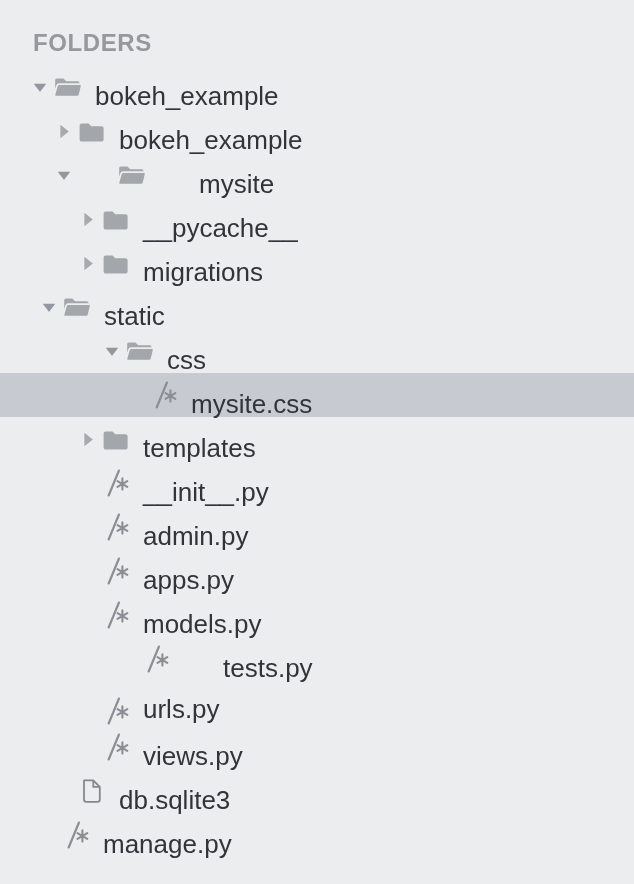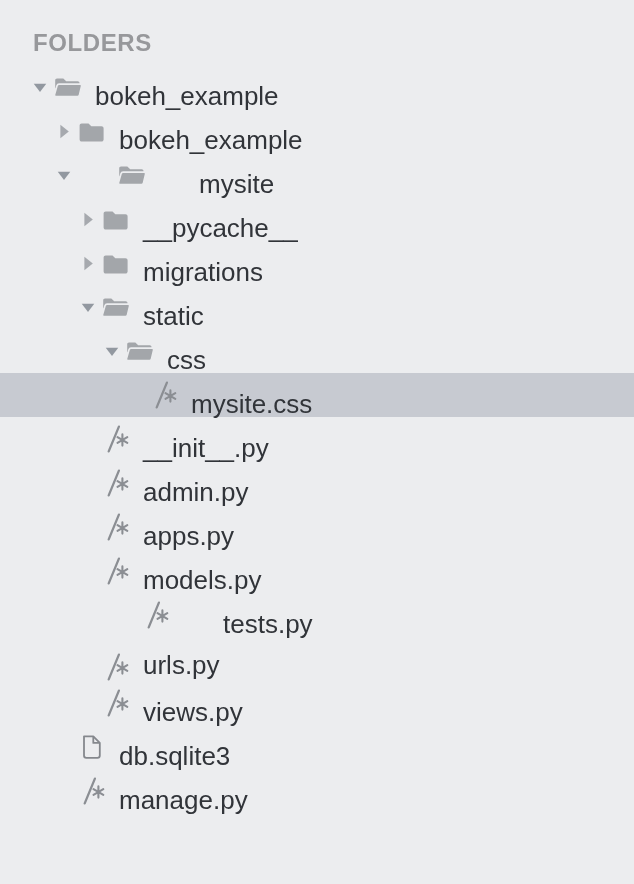--- a/index.html
+++ b/index.html
@@ -118,21 +118,21 @@
             <path d="M1.4 0.8 V14.2 L9.8 7.5 Z" fill="currentColor"></path>
           </svg>
         </span>
         <span class="icebox folder">
           <svg width="27" height="21" viewBox="0 0 27 21">
             <path d="M1.6 4.6 C1.6 3.4 2.5 2.5 3.7 2.5 h6.8 l2.8 2.8 h10.2 c1.2 0 2.1 0.9 2.1 2.1 v11 c0 1.2-0.9 2.1-2.1 2.1 H3.7 c-1.2 0-2.1-0.9-2.1-2.1 Z" fill="currentColor"></path>
           </svg>
         </span>
         <span class="label">migrations</span>
       </div>
-      <div class="row" style="padding-left: 81px;">
+      <div class="row" style="padding-left: 42px;">
         <span class="arrow exp">
           <svg width="15" height="11" viewBox="0 0 15 11">
             <path d="M0.8 1.4 H14.2 L7.5 10.2 Z" fill="currentColor"></path>
           </svg>
         </span>
         <span class="icebox folder">
           <svg width="29" height="22" viewBox="0 0 29 22">
             <path d="M2.2 4.2 C2.2 3.2 3 2.4 4 2.4 h6.3 l2.9 2.9 h11.5 c1 0 1.8 0.8 1.8 1.8 v5.2 H2.2 Z" fill="currentColor"></path>
             <path d="M6.1 8.1 H27.1 c1 0 1.8 1 1.5 2 l-2.1 8.8 c-0.2 1-1.1 1.7-2.1 1.7 H3 c-1 0-1.8-1-1.5-2 l2.5-8.8 c0.3-1 1.1-1.7 2.1-1.7 Z" fill="currentColor" stroke="var(--bg,#ecedef)" stroke-width="1.7"></path>
           </svg>
@@ -155,20 +155,33 @@
       </div>
       <div class="row selected" style="padding-left: 129px;">
         <span class="arrow"></span>
         <span class="icebox code">
           <svg width="26" height="28" viewBox="0 0 26 28">
             <path d="M15.9 1.6 L5.7 26.4" stroke="currentColor" stroke-width="2.3" stroke-linecap="round" fill="none"></path>
             <path d="M19.4 9.4 V20.6 M14.5 12.2 L24.3 17.8 M24.3 12.2 L14.5 17.8" stroke="currentColor" stroke-width="2.1" stroke-linecap="round" fill="none"></path>
           </svg>
         </span>
         <span class="label">mysite.css</span>
+      </div>
+      <div class="row" style="padding-left: 81px;">
+        <span class="arrow col">
+          <svg width="10" height="15" viewBox="0 0 10 15">
+            <path d="M1.4 0.8 V14.2 L9.8 7.5 Z" fill="currentColor"></path>
+          </svg>
+        </span>
+        <span class="icebox folder">
+          <svg width="27" height="21" viewBox="0 0 27 21">
+            <path d="M1.6 4.6 C1.6 3.4 2.5 2.5 3.7 2.5 h6.8 l2.8 2.8 h10.2 c1.2 0 2.1 0.9 2.1 2.1 v11 c0 1.2-0.9 2.1-2.1 2.1 H3.7 c-1.2 0-2.1-0.9-2.1-2.1 Z" fill="currentColor"></path>
+          </svg>
+        </span>
+        <span class="label">templates</span>
       </div>
       <div class="row" style="padding-left: 81px;">
         <span class="arrow"></span>
         <span class="icebox code">
           <svg width="26" height="28" viewBox="0 0 26 28">
             <path d="M15.9 1.6 L5.7 26.4" stroke="currentColor" stroke-width="2.3" stroke-linecap="round" fill="none"></path>
             <path d="M19.4 9.4 V20.6 M14.5 12.2 L24.3 17.8 M24.3 12.2 L14.5 17.8" stroke="currentColor" stroke-width="2.1" stroke-linecap="round" fill="none"></path>
           </svg>
         </span>
         <span class="label">__init__.py</span>
@@ -236,21 +249,21 @@
       <div class="row" style="padding-left: 57px;">
         <span class="arrow"></span>
         <span class="icebox plain">
           <svg width="23" height="24" viewBox="0 0 23 24">
             <path d="M4 1.3 h9.3 l6.5 6.6 v12.6 c0 1.3-1 2.3-2.3 2.3 H6.3 c-1.3 0-2.3-1-2.3-2.3 Z" fill="none" stroke="currentColor" stroke-width="1.8" stroke-linejoin="round"></path>
             <path d="M13.3 1.6 V7.9 H19.6" fill="none" stroke="currentColor" stroke-width="1.8" stroke-linejoin="round"></path>
           </svg>
         </span>
         <span class="label">db.sqlite3</span>
       </div>
-      <div class="row" style="padding-left: 57px;">
+      <div class="row" style="padding-left: 41px;">
         <span class="arrow"></span>
         <span class="icebox code">
           <svg width="26" height="28" viewBox="0 0 26 28">
             <path d="M15.9 1.6 L5.7 26.4" stroke="currentColor" stroke-width="2.3" stroke-linecap="round" fill="none"></path>
             <path d="M19.4 9.4 V20.6 M14.5 12.2 L24.3 17.8 M24.3 12.2 L14.5 17.8" stroke="currentColor" stroke-width="2.1" stroke-linecap="round" fill="none"></path>
           </svg>
         </span>
         <span class="label">manage.py</span>
       </div>
     </div>

